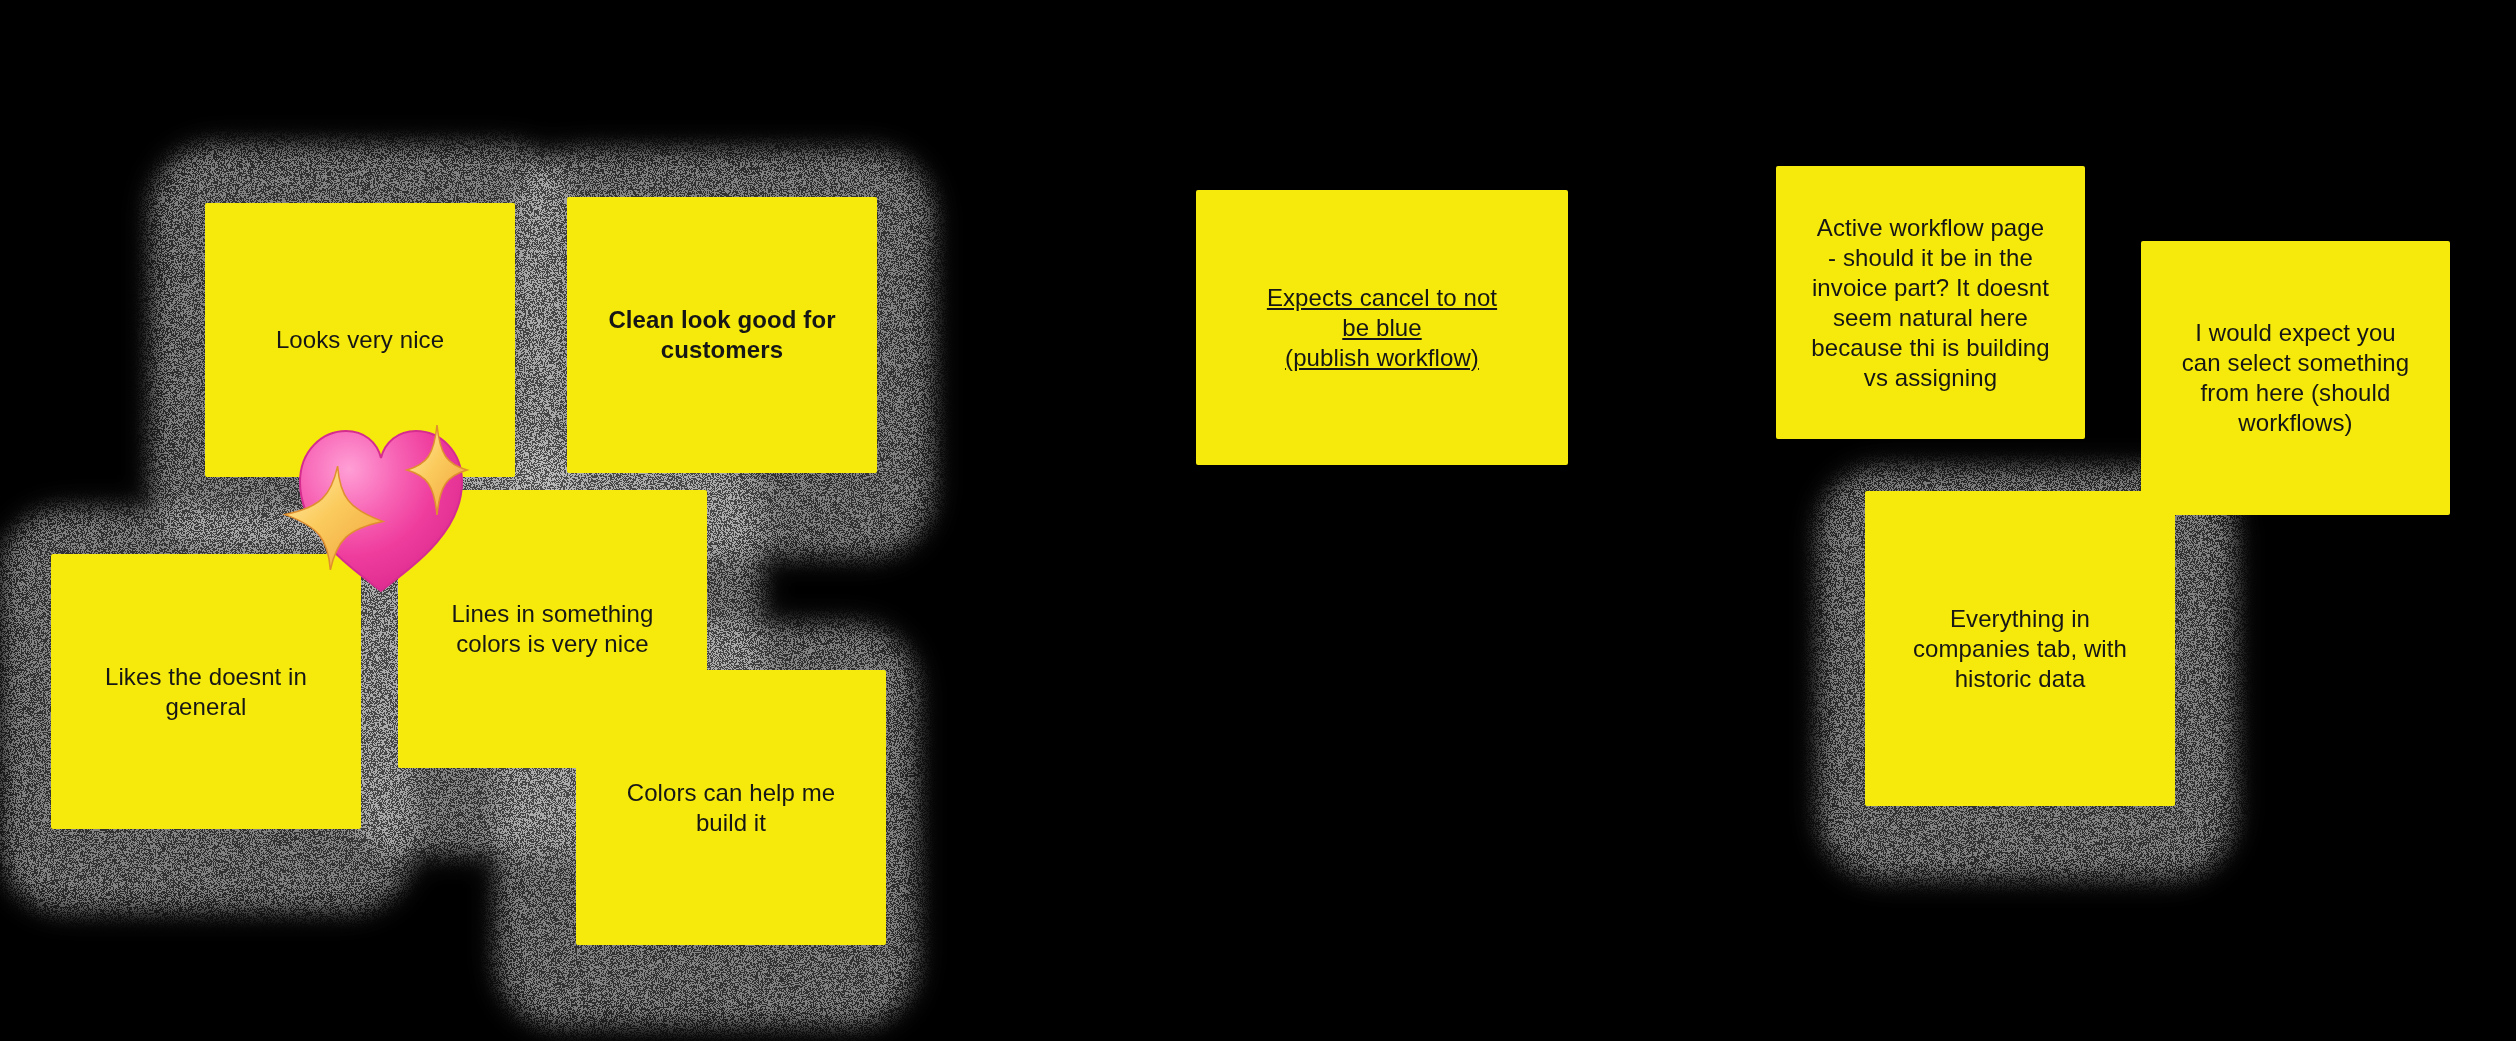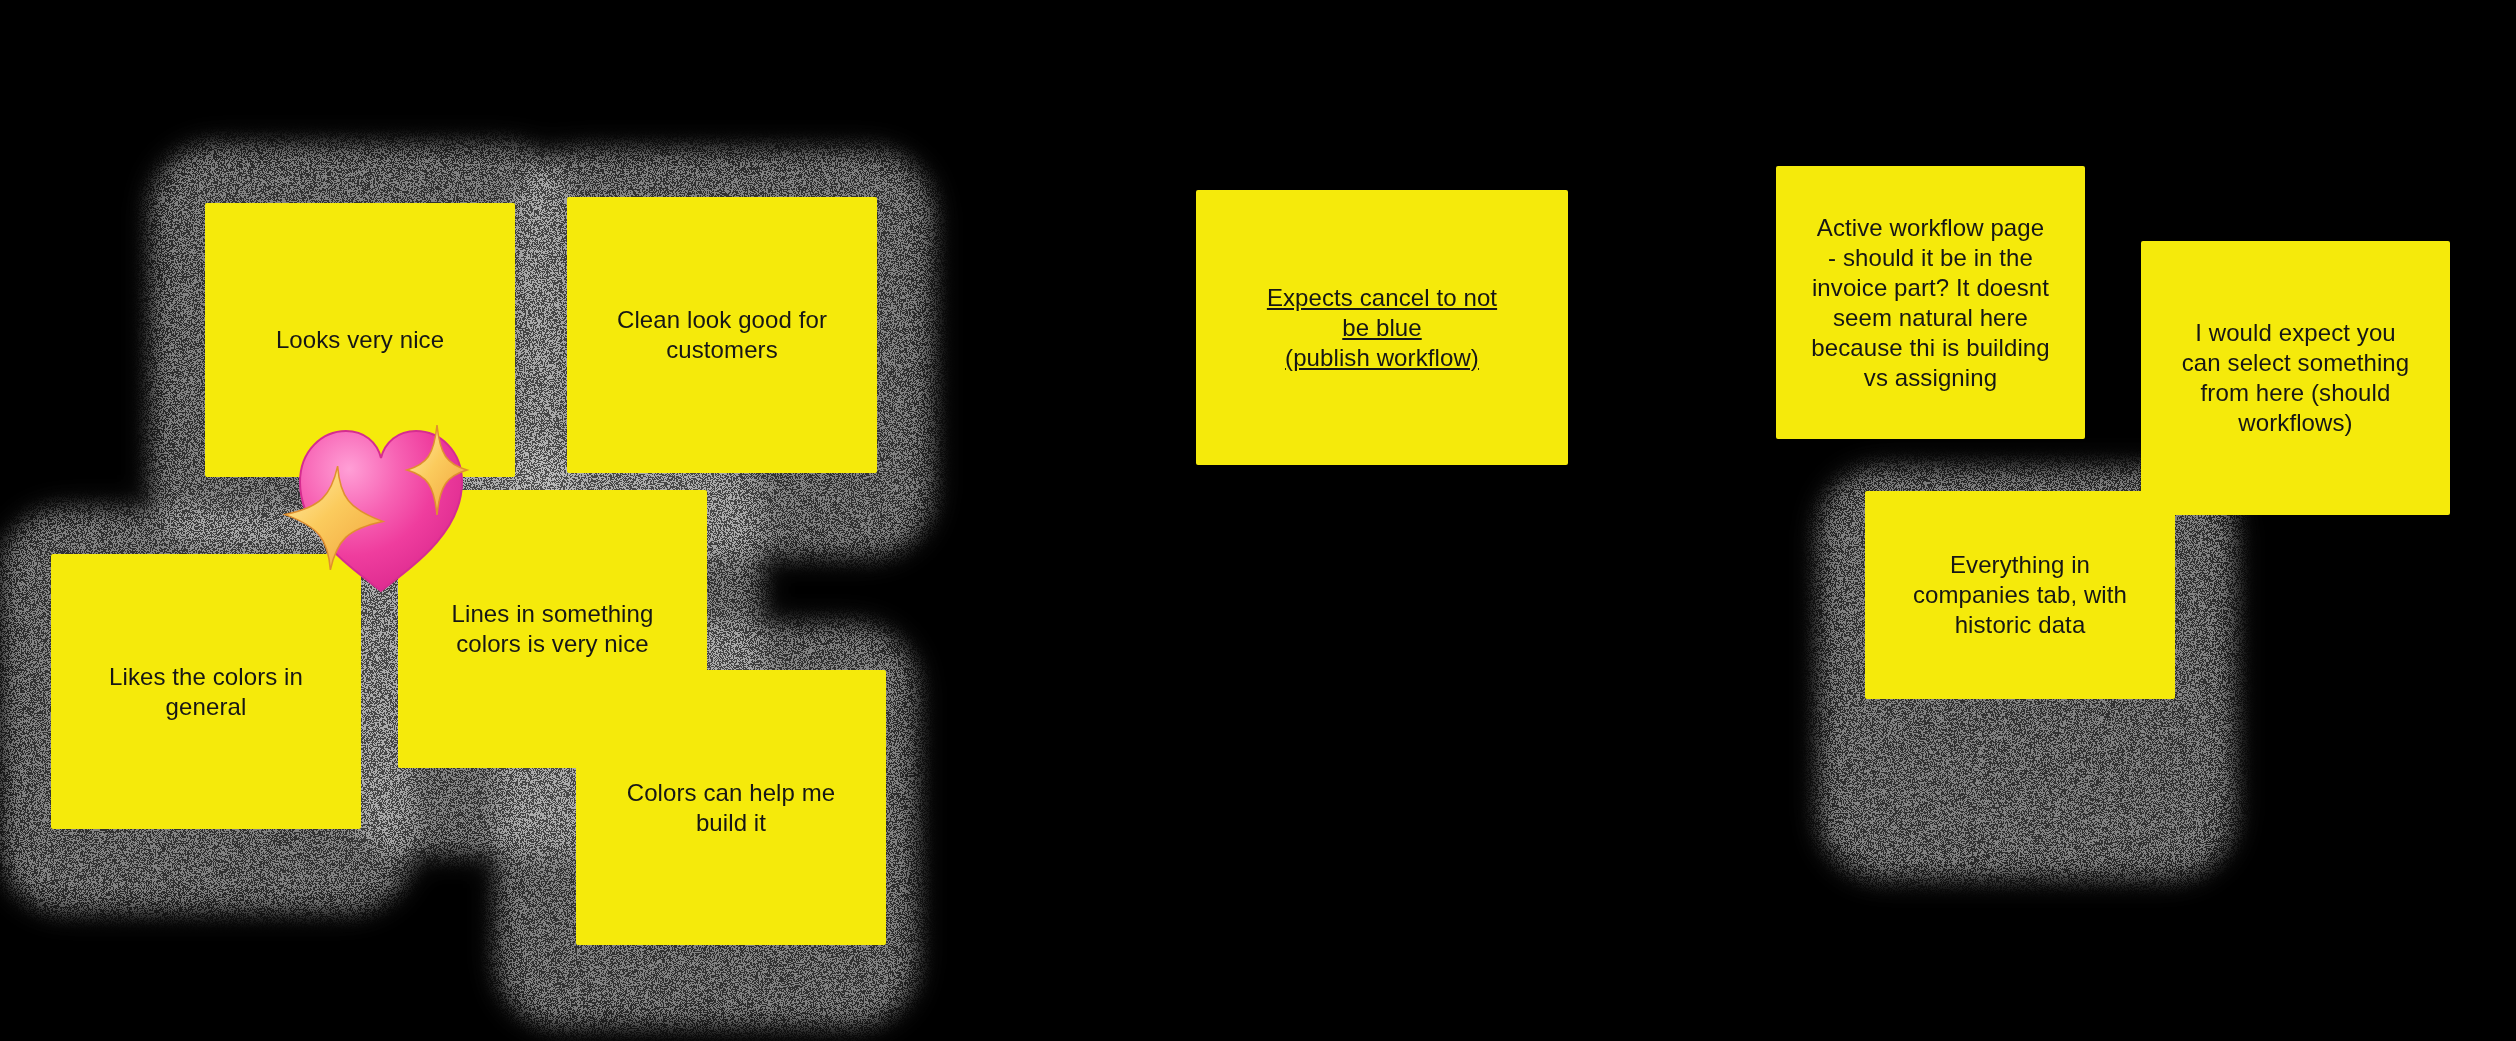--- a/index.html
+++ b/index.html
@@ -64,27 +64,27 @@
       <rect x="344" y="447" width="416" height="406" rx="64"></rect>
       <rect x="498" y="625" width="418" height="400" rx="64"></rect>
       <rect x="1820" y="469" width="414" height="408" rx="64"></rect>
     </g>
   </svg>
 
   <div class="note" style="left:205px;top:203px;width:310px;height:274px;">
     <div class="note-text">Looks very nice</div>
   </div>
 
-  <div class="note" style="left:567px;top:197px;width:310px;height:276px;">
+  <div class="note" style="left:567px;top:197px;width:310px;height:276px;font-weight:bold;">
     <div class="note-text">Clean look good for
 customers</div>
   </div>
 
   <div class="note" style="left:51px;top:554px;width:310px;height:275px;">
-    <div class="note-text">Likes the colors in
+    <div class="note-text">Likes the doesnt in
 general</div>
   </div>
 
   <div class="note" style="left:398px;top:490px;width:309px;height:278px;">
     <div class="note-text">Lines in something
 colors is very nice</div>
   </div>
 
   <div class="note" style="left:576px;top:670px;width:310px;height:275px;z-index:3;">
     <div class="note-text">Colors can help me
@@ -99,21 +99,21 @@
 
   <div class="note" style="left:1776px;top:166px;width:309px;height:273px;">
     <div class="note-text">Active workflow page
 - should it be in the
 invoice part? It doesnt
 seem natural here
 because thi is building
 vs assigning</div>
   </div>
 
-  <div class="note" style="left:1865px;top:491px;width:310px;height:208px;">
+  <div class="note" style="left:1865px;top:491px;width:310px;height:315px;">
     <div class="note-text">Everything in
 companies tab, with
 historic data</div>
   </div>
 
   <div class="note" style="left:2141px;top:241px;width:309px;height:274px;z-index:3;">
     <div class="note-text">I would expect you
 can select something
 from here (should
 workflows)</div>

